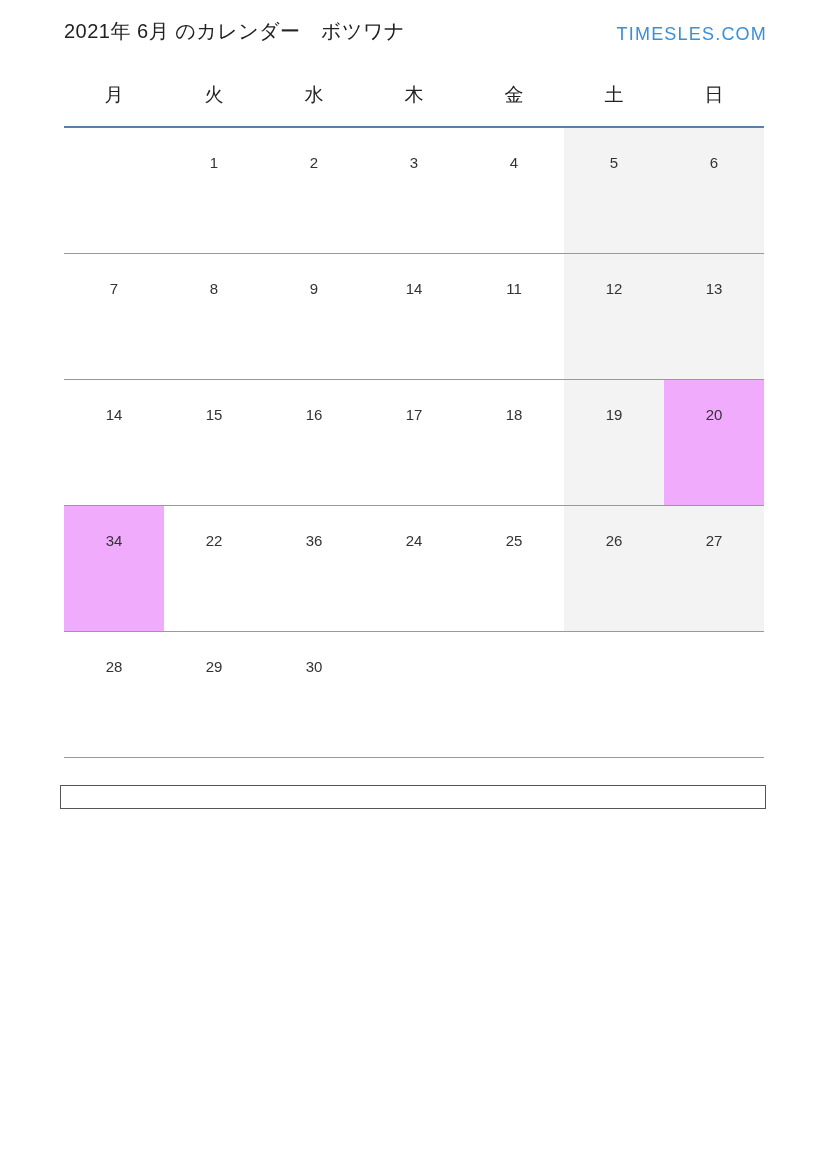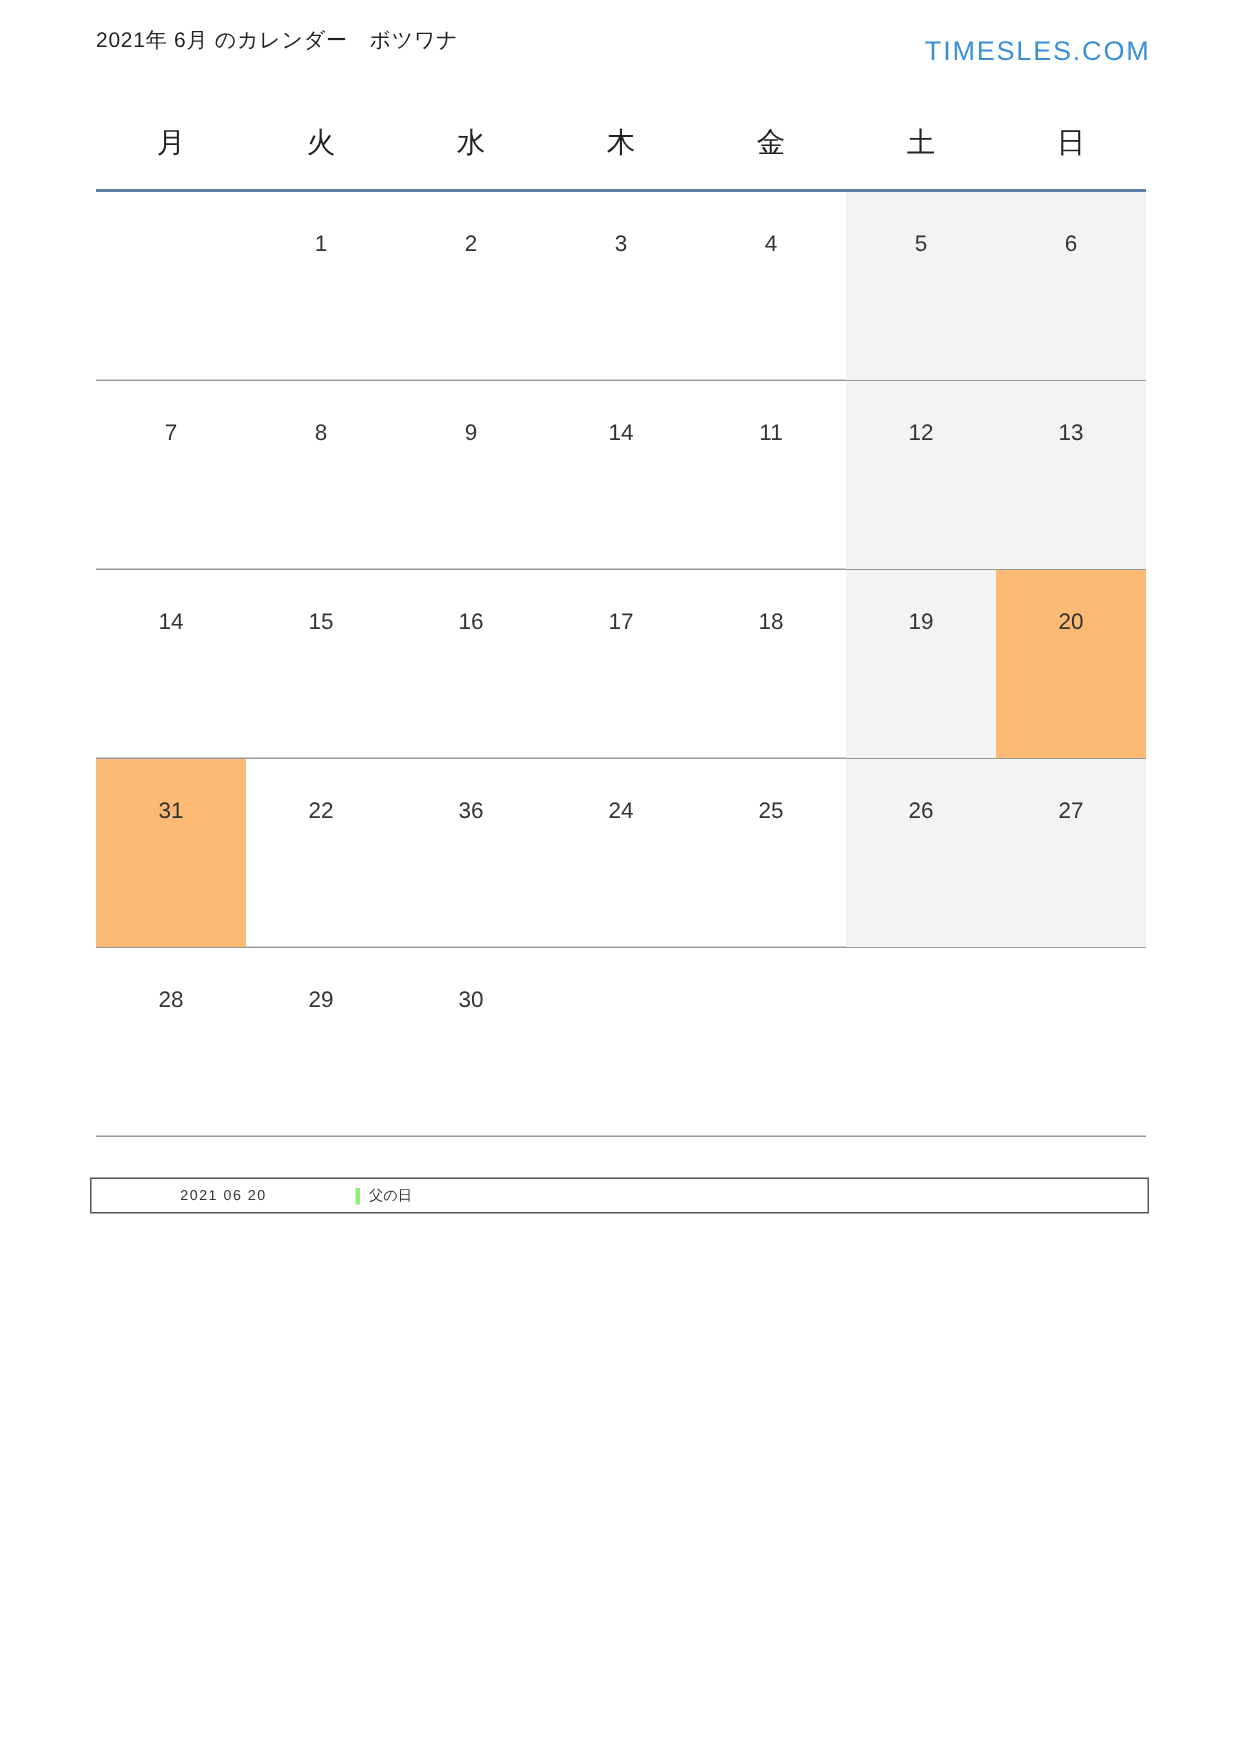--- a/index.html
+++ b/index.html
@@ -27,21 +27,21 @@
     position: absolute;
     top: 18px;
     left: 64px;
     right: 60px;
     height: 34px;
   }
   .cal-title {
     position: absolute;
     left: 0;
     top: 0;
-    font-size: 14px;
+    font-size: 20px;
     letter-spacing: 0.5px;
     color: #222222;
     white-space: nowrap;
   }
   .brand {
     position: absolute;
     right: 0;
     top: 6px;
     font-size: 18px;
     letter-spacing: 1.2px;
@@ -79,21 +79,21 @@
     padding-top: 26px;
     font-size: 15px;
     color: #333333;
     position: relative;
     z-index: 2;
   }
   td.weekend {
     background: #f3f3f3;
   }
   td.highlight {
-    background: #fdba74;
+    background: #f0abfc;
     margin-left: 32px;
   }
   td.empty .daynum {
     color: transparent;
   }
 
   
   .events {
     position: absolute;
     top: 785px;
@@ -220,21 +220,21 @@
           </td>
         <td class="weekend">
             <span class="daynum">19</span>
           </td>
         <td class="highlight">
             <span class="daynum">20</span>
           </td>
       </tr>
       <tr>
         <td class="highlight">
-            <span class="daynum">31</span>
+            <span class="daynum">34</span>
           </td>
         <td>
             <span class="daynum">22</span>
           </td>
         <td>
             <span class="daynum">36</span>
           </td>
         <td>
             <span class="daynum">24</span>
           </td>
@@ -268,20 +268,15 @@
             <span class="daynum"></span>
           </td>
         <td class="empty">
             <span class="daynum"></span>
           </td>
       </tr>
     </tbody>
   </table>
 
   <div class="events">
-    <div class="event">
-      <span class="evdate">2021 06 20</span>
-      <span class="evswatch"></span>
-      <span class="evname">父の日</span>
-    </div>
   </div>
 
 </div>
 
 </body></html>

